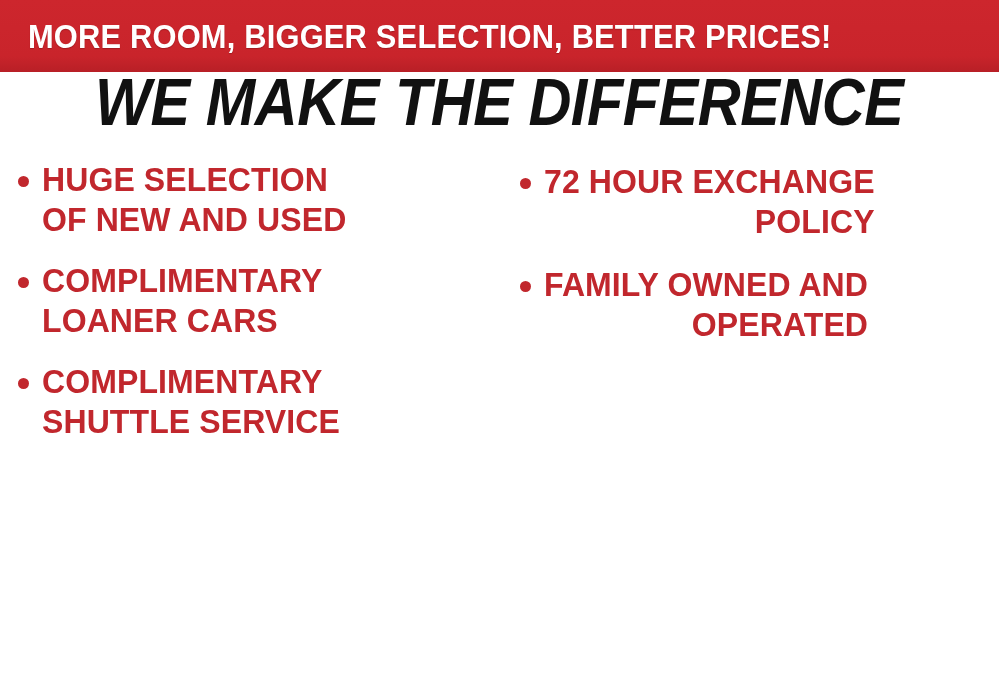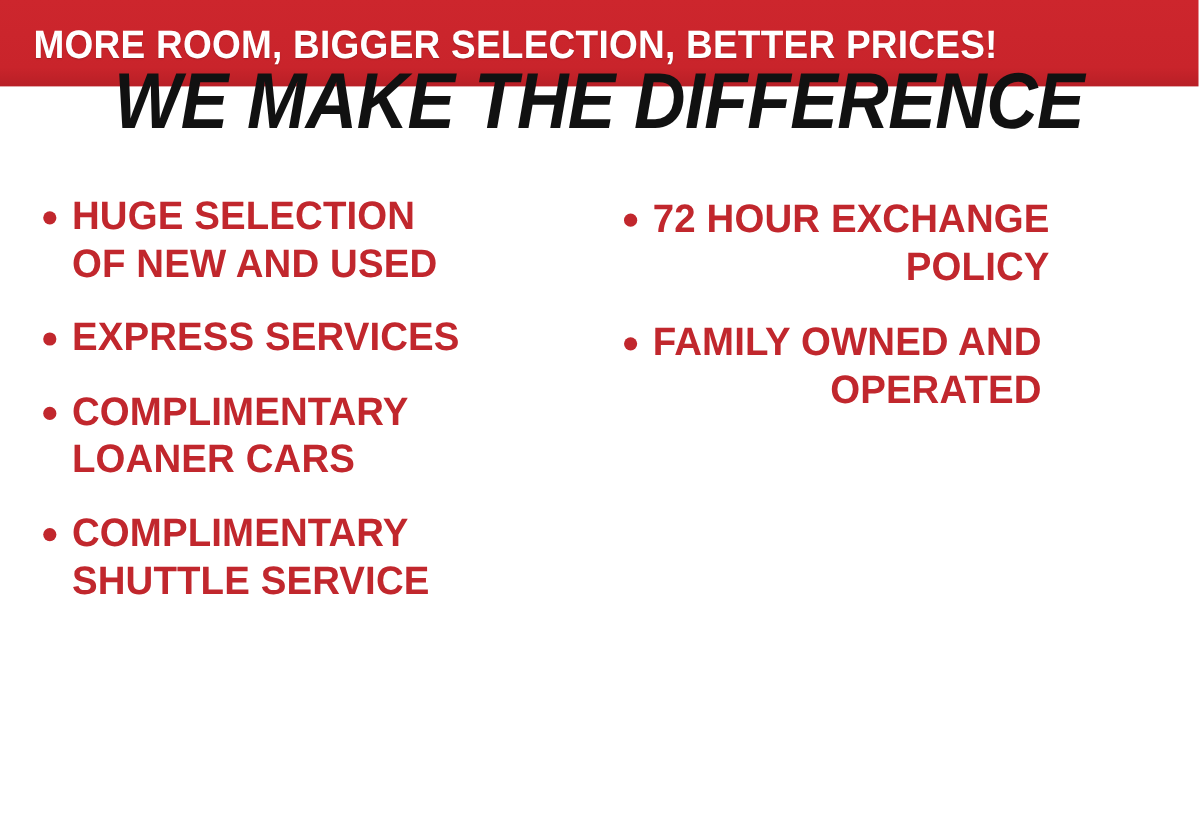--- a/index.html
+++ b/index.html
@@ -43,21 +43,21 @@
     transform: scaleX(0.935);
     transform-origin: center center;
     white-space: nowrap;
     text-shadow: 0 1px 1px rgba(90, 10, 14, 0.35);
   }
 
   
   .headline-wrap {
     position: absolute;
     left: 0;
-    top: 44px;
+    top: 62px;
     width: 999px;
     height: 80px;
     display: flex;
     align-items: center;
     justify-content: center;
   }
 
   .headline {
     color: #111111;
     font-family: "Liberation Sans", sans-serif;
@@ -81,21 +81,21 @@
     display: flex;
     align-items: flex-start;
   }
 
   .column {
     box-sizing: border-box;
   }
 
   .column-left {
     width: 510px;
-    padding-left: 36px;
+    padding-left: 18px;
     padding-top: 8px;
   }
 
   .column-right {
     width: 489px;
     padding-left: 10px;
     padding-top: 10px;
   }
 
   .bullet-item {
@@ -147,24 +147,20 @@
   <div class="columns">
 
     <div class="column column-left">
 
       <div class="bullet-item">
         <span class="bullet-dot"></span>
         <span class="bullet-text">HUGE SELECTION
 OF NEW AND USED</span>
       </div>
 
-      <div class="bullet-item">
-        <span class="bullet-dot"></span>
-        <span class="bullet-text">EXPRESS SERVICES</span>
-      </div>
 
 
       <div class="bullet-item">
         <span class="bullet-dot"></span>
         <span class="bullet-text">COMPLIMENTARY
 LOANER CARS</span>
       </div>
 
       <div class="bullet-item">
         <span class="bullet-dot"></span>

